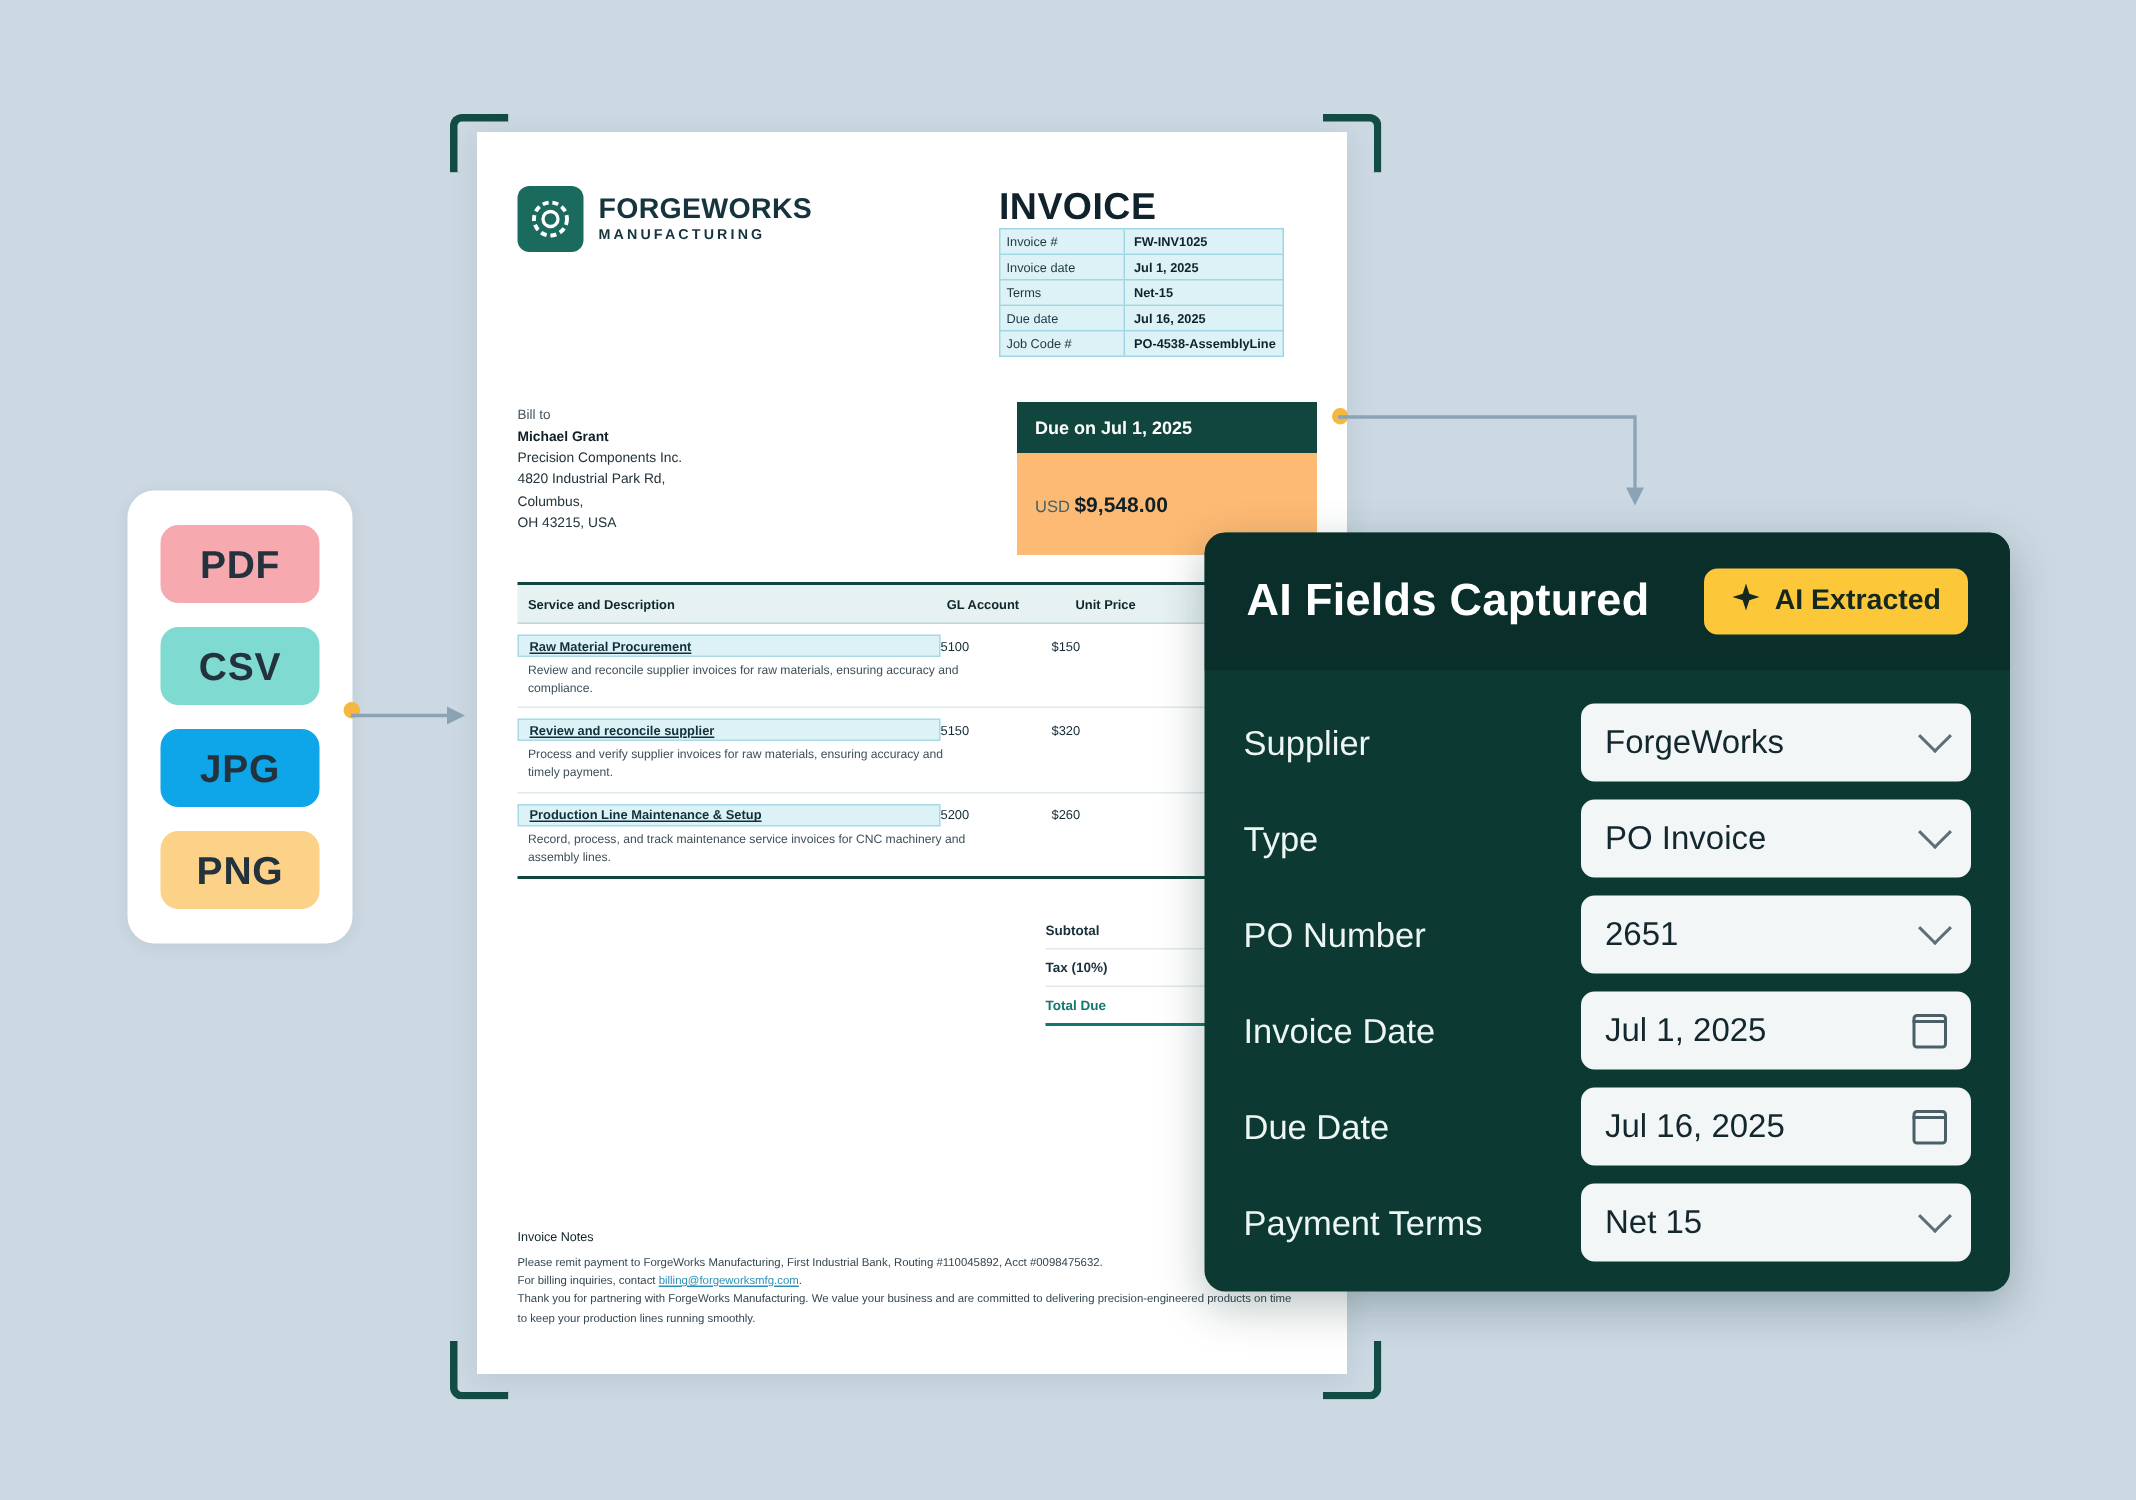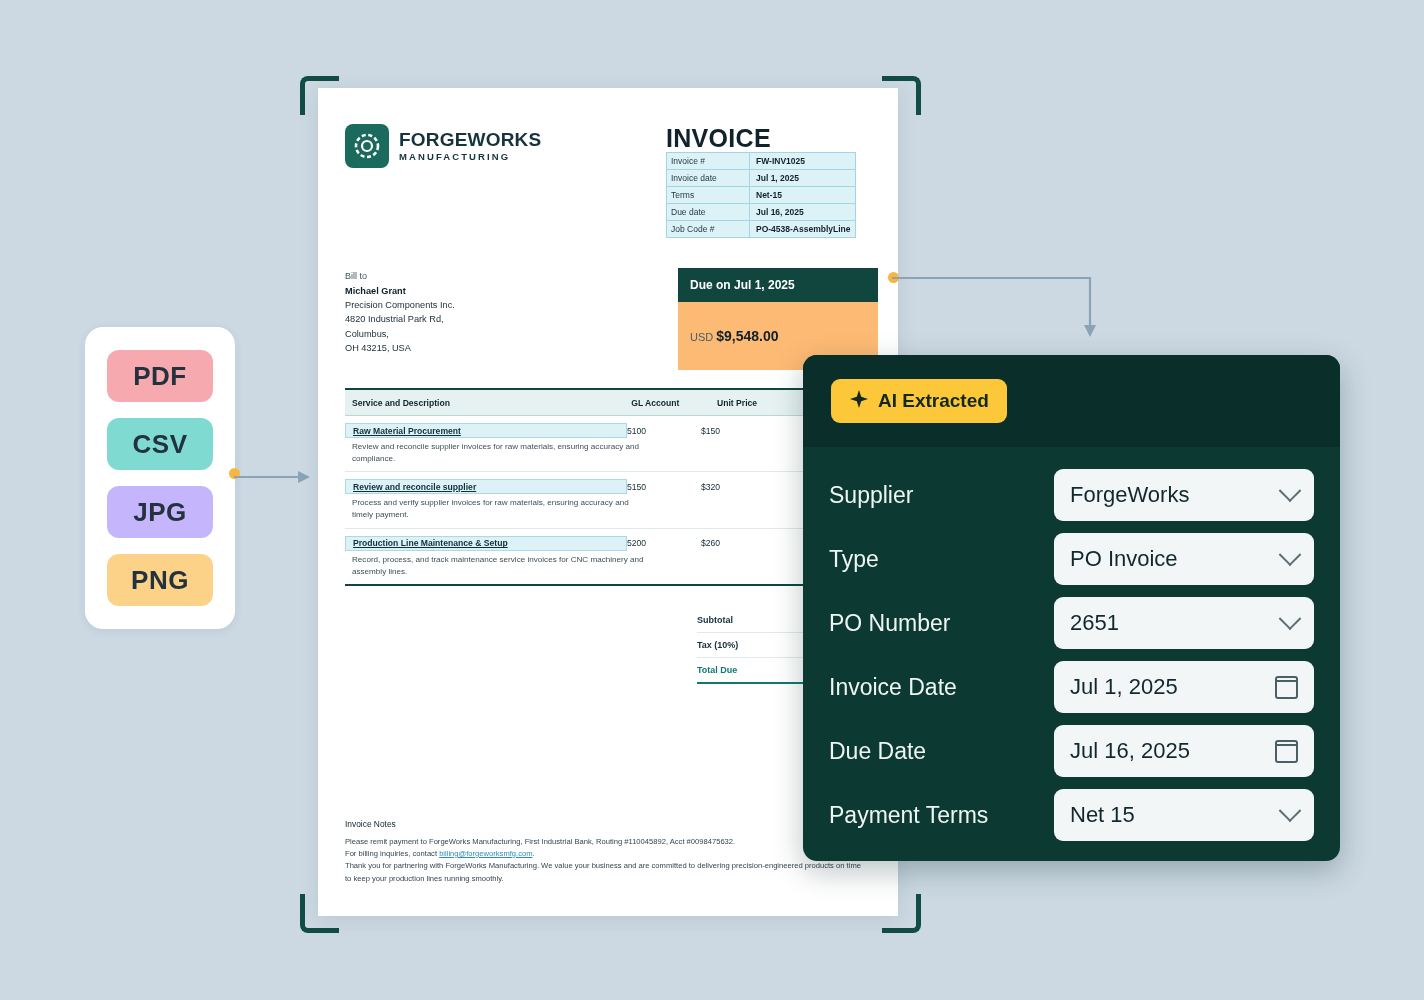--- a/index.html
+++ b/index.html
@@ -289,21 +289,21 @@
 
 <div class="stage">
 
   <div class="filecard">
     <div class="chip" style="background:#f6aab0">
         <span>PDF</span>
       </div>
     <div class="chip" style="background:#7fdbd2">
         <span>CSV</span>
       </div>
-    <div class="chip" style="background:#c4b5fd">
+    <div class="chip" style="background:#0ea5e9">
         <span>JPG</span>
       </div>
     <div class="chip" style="background:#fcd188">
         <span>PNG</span>
       </div>
   </div>
 
   <div class="dot" style="left:229px; top:468px;"></div>
   <svg class="arrow1" viewBox="0 0 90 30">
     <path d="M6 15 H72" stroke="#8ba3b4" stroke-width="2.2" fill="none"></path>
@@ -440,20 +440,21 @@
   </div>
 
   <div class="dot" style="left:888px; top:272px;"></div>
   <svg class="conn" viewBox="0 0 240 90">
     <path d="M8 13 H206 V62" stroke="#8ba3b4" stroke-width="2.2" fill="none"></path>
     <path d="M200 60 L206 72 L212 60 Z" fill="#8ba3b4"></path>
   </svg>
 
   <div class="panel">
     <div class="panel-head">
+      <div class="panel-title">AI Fields Captured</div>
       <div class="badge">
         <span>
           <svg width="20" height="20" viewBox="0 0 20 20">
               <path d="M10 1 L12.2 7.8 L19 10 L12.2 12.2 L10 19 L7.8 12.2 L1 10 L7.8 7.8 Z" fill="#13281f"></path>
             </svg>
         </span>
         <span>AI Extracted</span>
       </div>
     </div>
 

